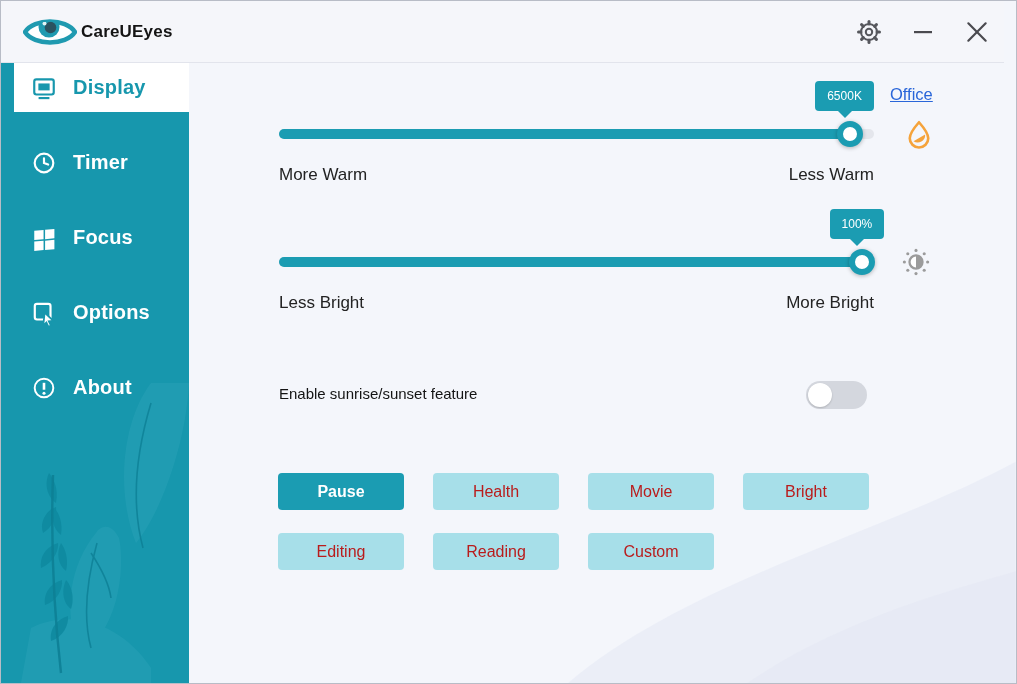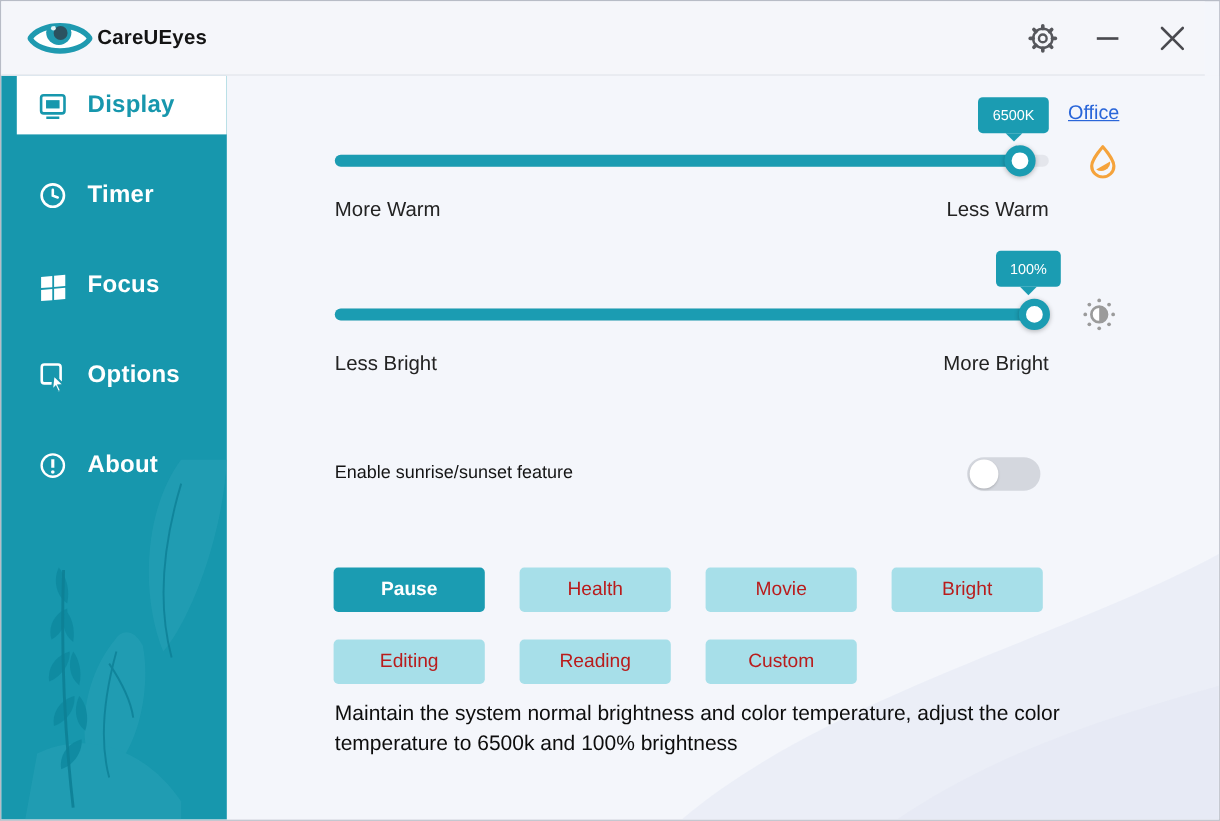--- a/index.html
+++ b/index.html
@@ -278,14 +278,13 @@
   <div class="modes">
     <button class="mode-btn active">Pause</button>
     <button class="mode-btn">Health</button>
     <button class="mode-btn">Movie</button>
     <button class="mode-btn">Bright</button>
     <button class="mode-btn">Editing</button>
     <button class="mode-btn">Reading</button>
     <button class="mode-btn">Custom</button>
   </div>
 
-  <p class="description">Maintain the system normal brightness and color temperature, adjust the color temperature to 6500k and 100% brightness</p>
 </main>
 
 </body></html>

